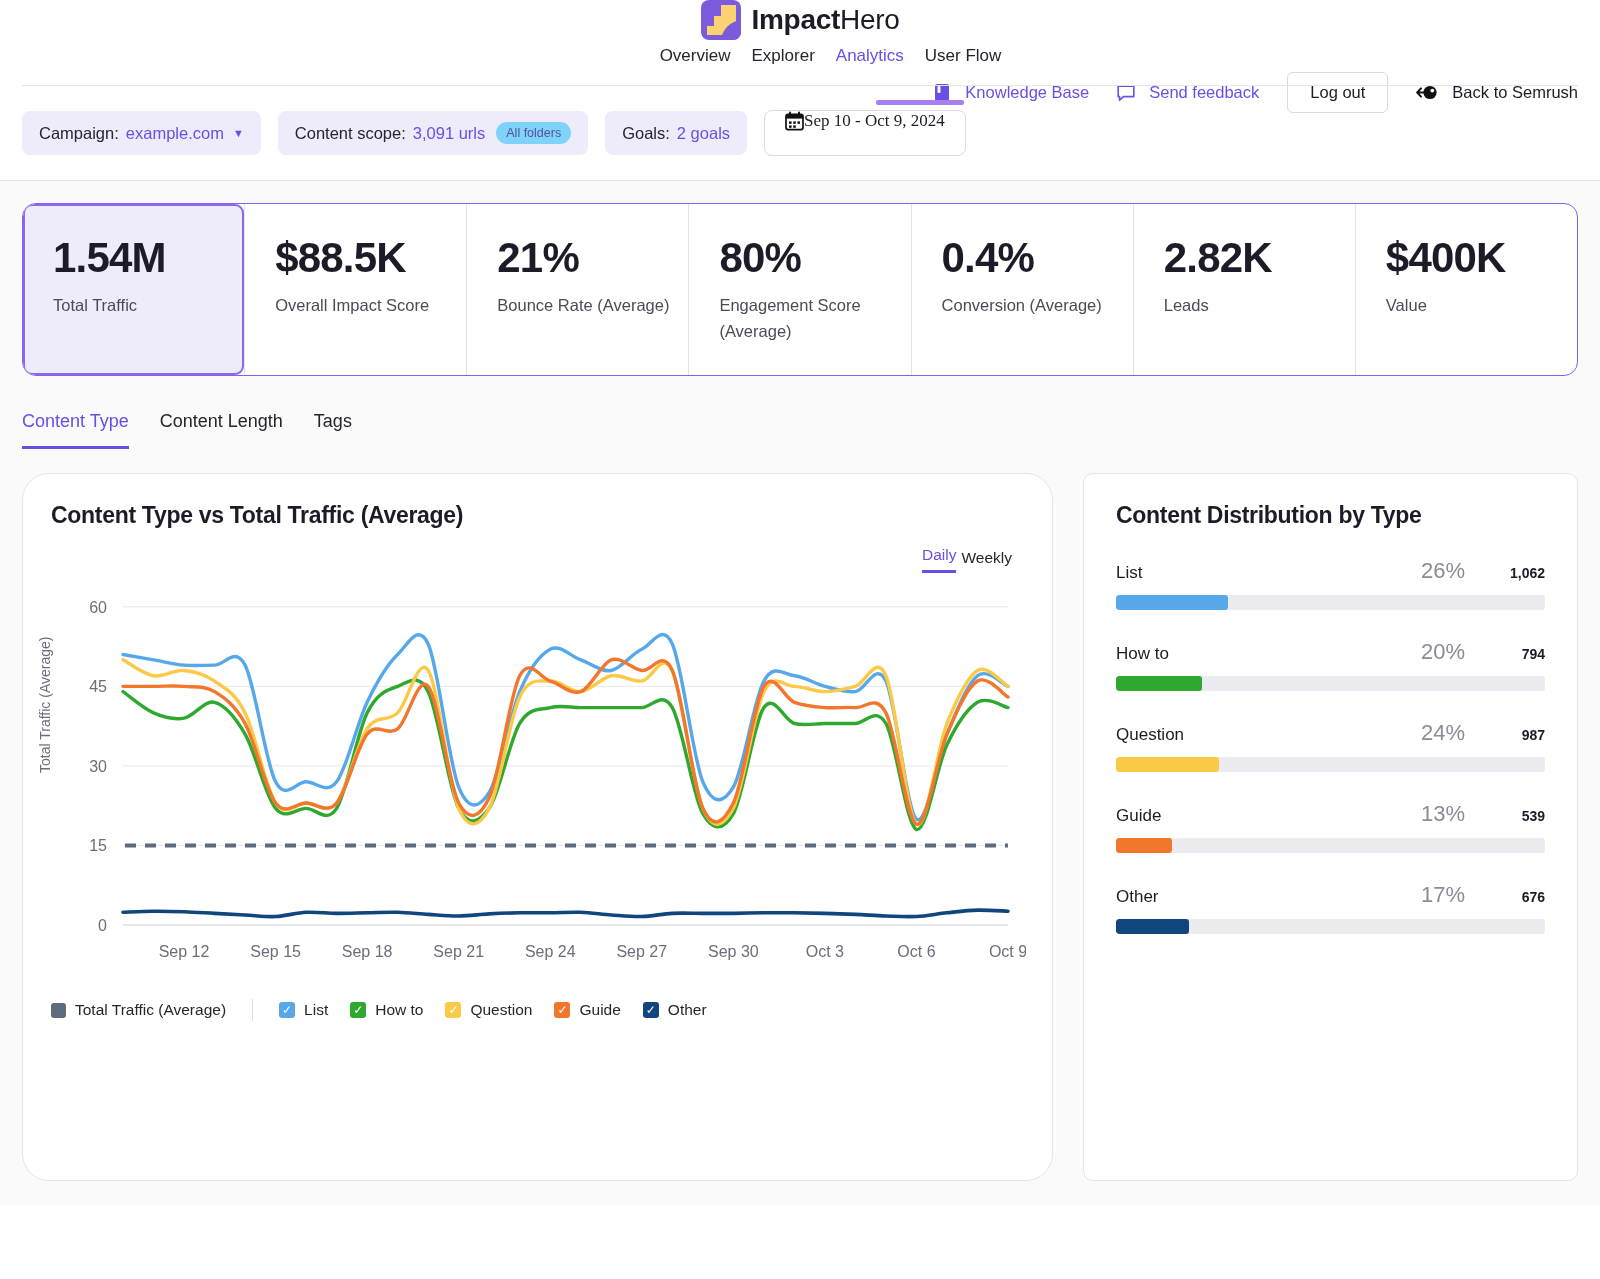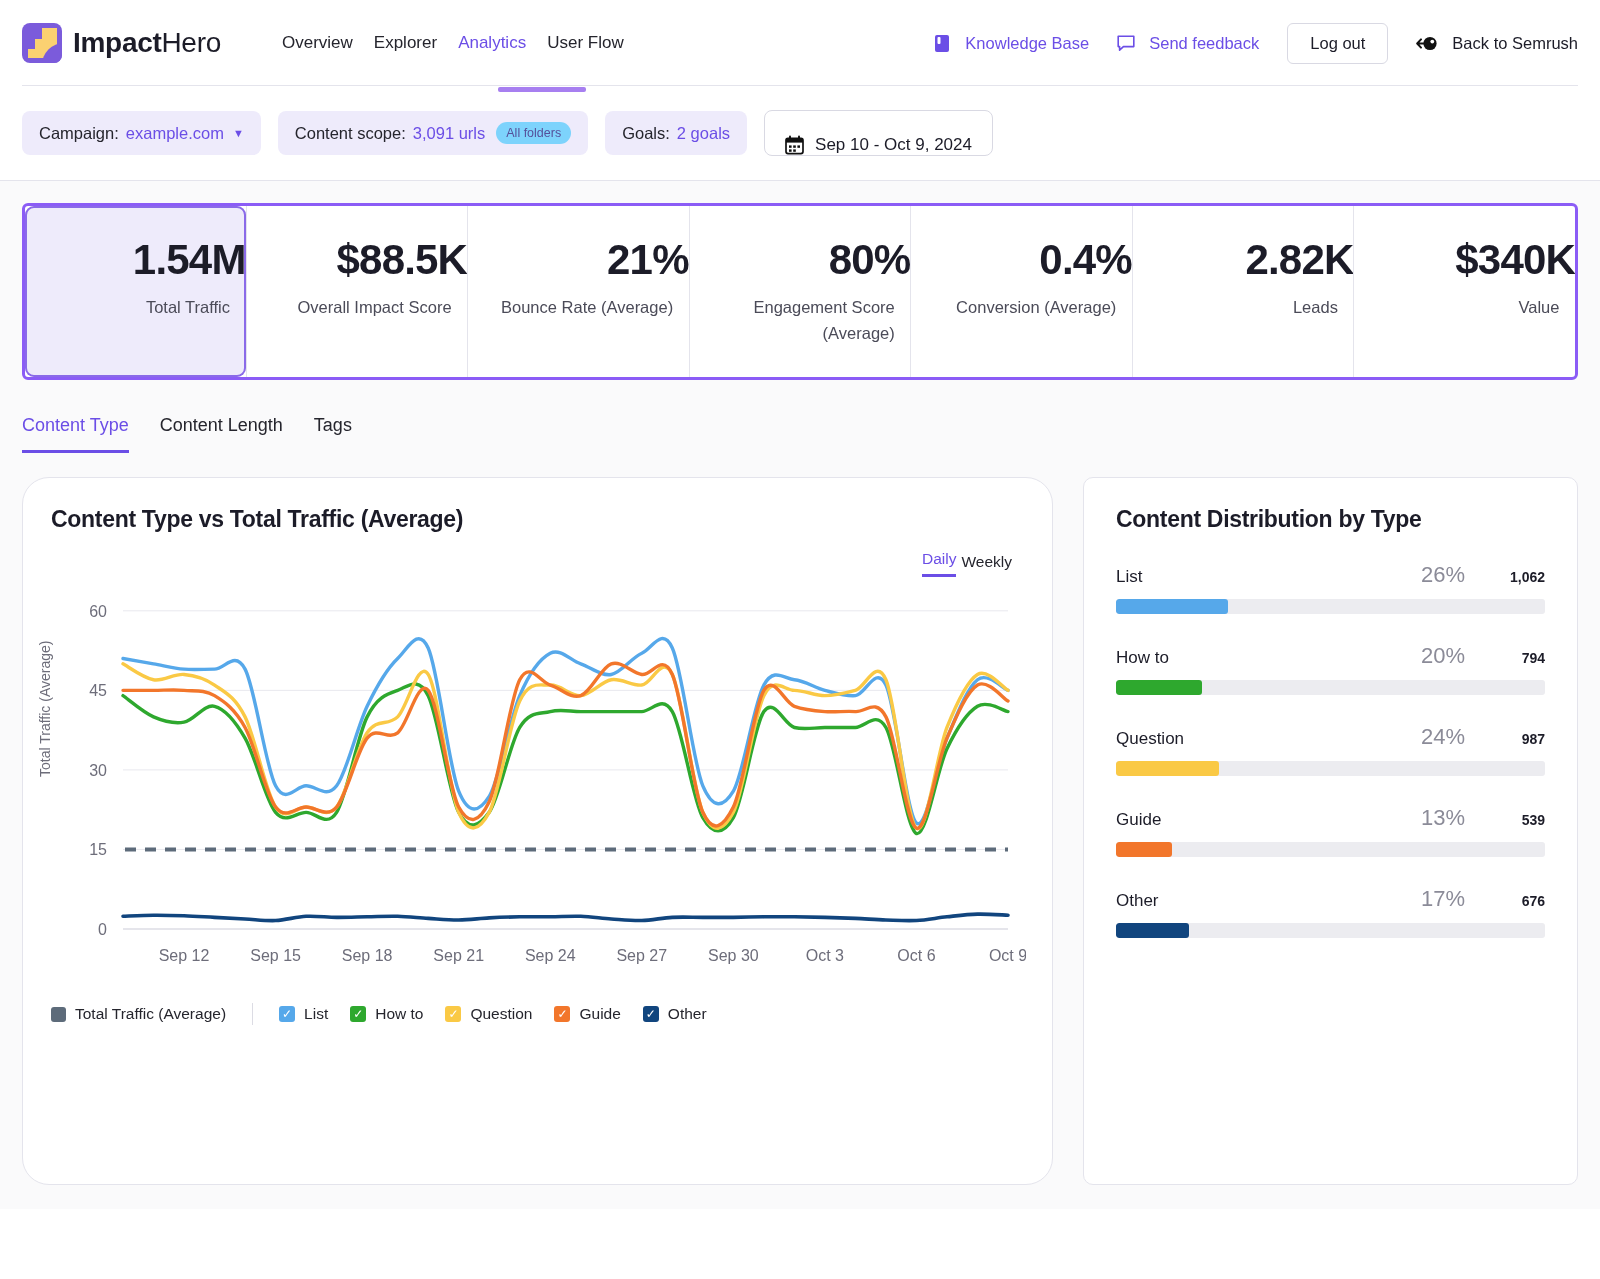--- a/index.html
+++ b/index.html
@@ -13,20 +13,21 @@
   }
 
   
   .topnav {
     height: 86px;
     display: flex;
     align-items: center;
     padding: 0 22px 0 22px;
     position: relative;
     background: #fff;
+    flex-direction: column;
   }
   .topnav-underline {
     position: absolute;
     left: 22px; right: 22px; bottom: 0;
     height: 1px; background: #e4e4ec;
   }
   .logo-wrap { display: flex; align-items: center; gap: 11px; }
   .logo-mark {
     width: 40px; height: 40px; border-radius: 8px;
     background: #7b5bdb; position: relative; overflow: hidden;
@@ -86,33 +87,32 @@
     color: #25252d;
   }
   .chip .val { color: #6b4ee6; }
   .chip .pill {
     background: #7dd3fc; color: #56509a; font-size: 12.5px;
     border-radius: 11px; padding: 4px 10px; margin-left: 4px;
   }
   .chip .caret { font-size: 11px; color: #6b4ee6; margin-left: 2px; }
   .datebtn {
     border: 1px solid #d9d9e3; border-radius: 8px; background: #fff;
-    height: 46px; display: flex; align-items: flex-end; gap: 11px;
-    padding: 0 20px; font-size: 17px; cursor: pointer; color: #1c1c28;
+    height: 46px; display: flex; align-items: flex-start; 
+    padding: 0 20px; font-size: 17px; cursor: pointer; color: #1c1c28; font-family: Liberation Serif, serif;
   }
 
   
   .main { background: #fafafb; padding: 22px 22px 0 22px; }
 
   
   .kpi-row {
     display: flex; background: #fff;
-    border: 3px solid #8b5cf6; border-radius: 6px;
+    border: 1px solid #8b5cf6; border-radius: 14px;
     overflow: hidden;
-    text-align: right;
   }
   .kpi {
     flex: 1; padding: 30px 0 30px 30px;
     border-left: 1px solid #e4e4ec; min-height: 171px;
   }
   .kpi:first-child { border-left: none; }
   .kpi.selected {
     background: #eeebfb;
     box-shadow: inset 0 0 0 2px #8a6ae8;
     border-radius: 9px;
@@ -288,21 +288,21 @@
     </div>
     <div class="kpi">
       <div class="kpi-val">0.4%</div>
       <div class="kpi-label">Conversion (Average)</div>
     </div>
     <div class="kpi">
       <div class="kpi-val">2.82K</div>
       <div class="kpi-label">Leads</div>
     </div>
     <div class="kpi">
-      <div class="kpi-val">$340K</div>
+      <div class="kpi-val">$400K</div>
       <div class="kpi-label">Value</div>
     </div>
   </div>
 </div>
 
 <div class="subtabs" style="background:#fafafb;">
   <div class="subtab active">Content Type</div>
   <div class="subtab">Content Length</div>
   <div class="subtab">Tags</div>
 </div>

